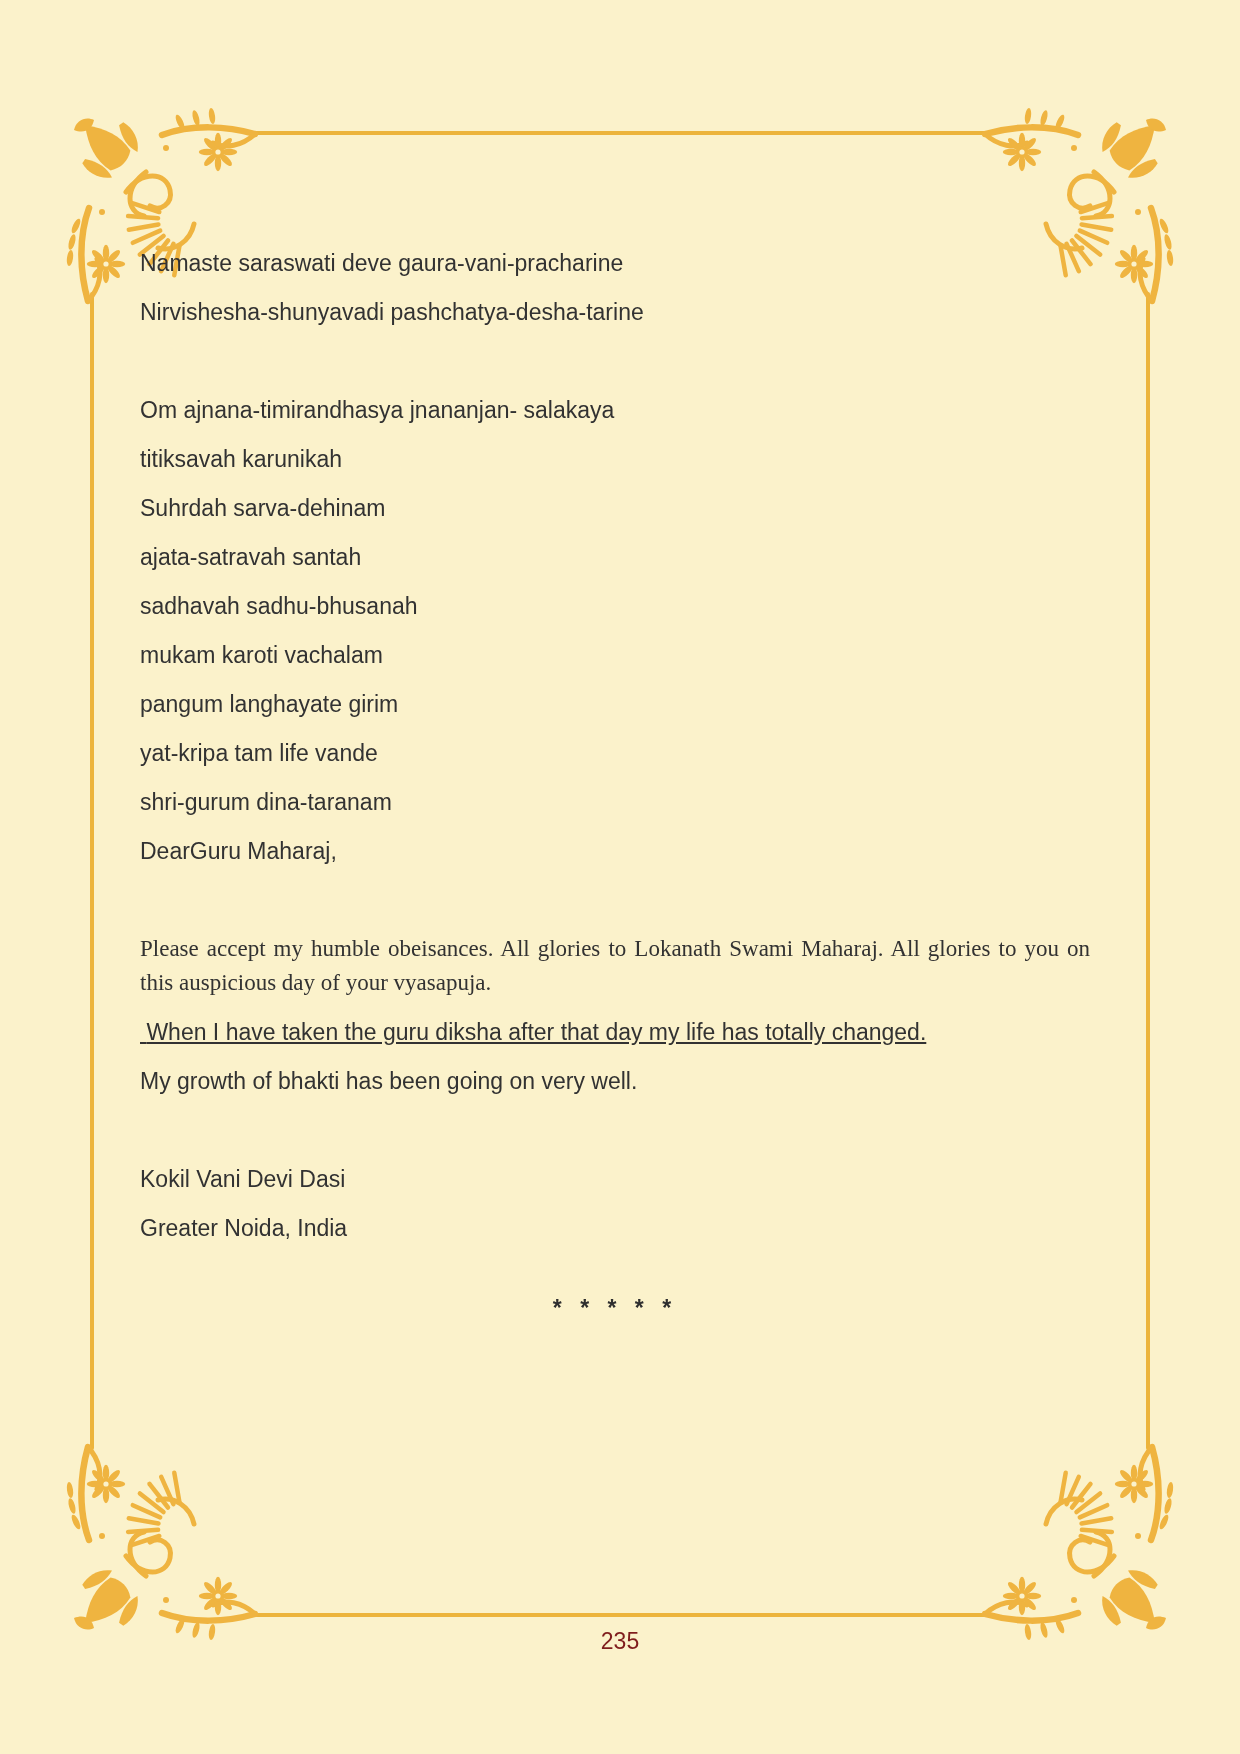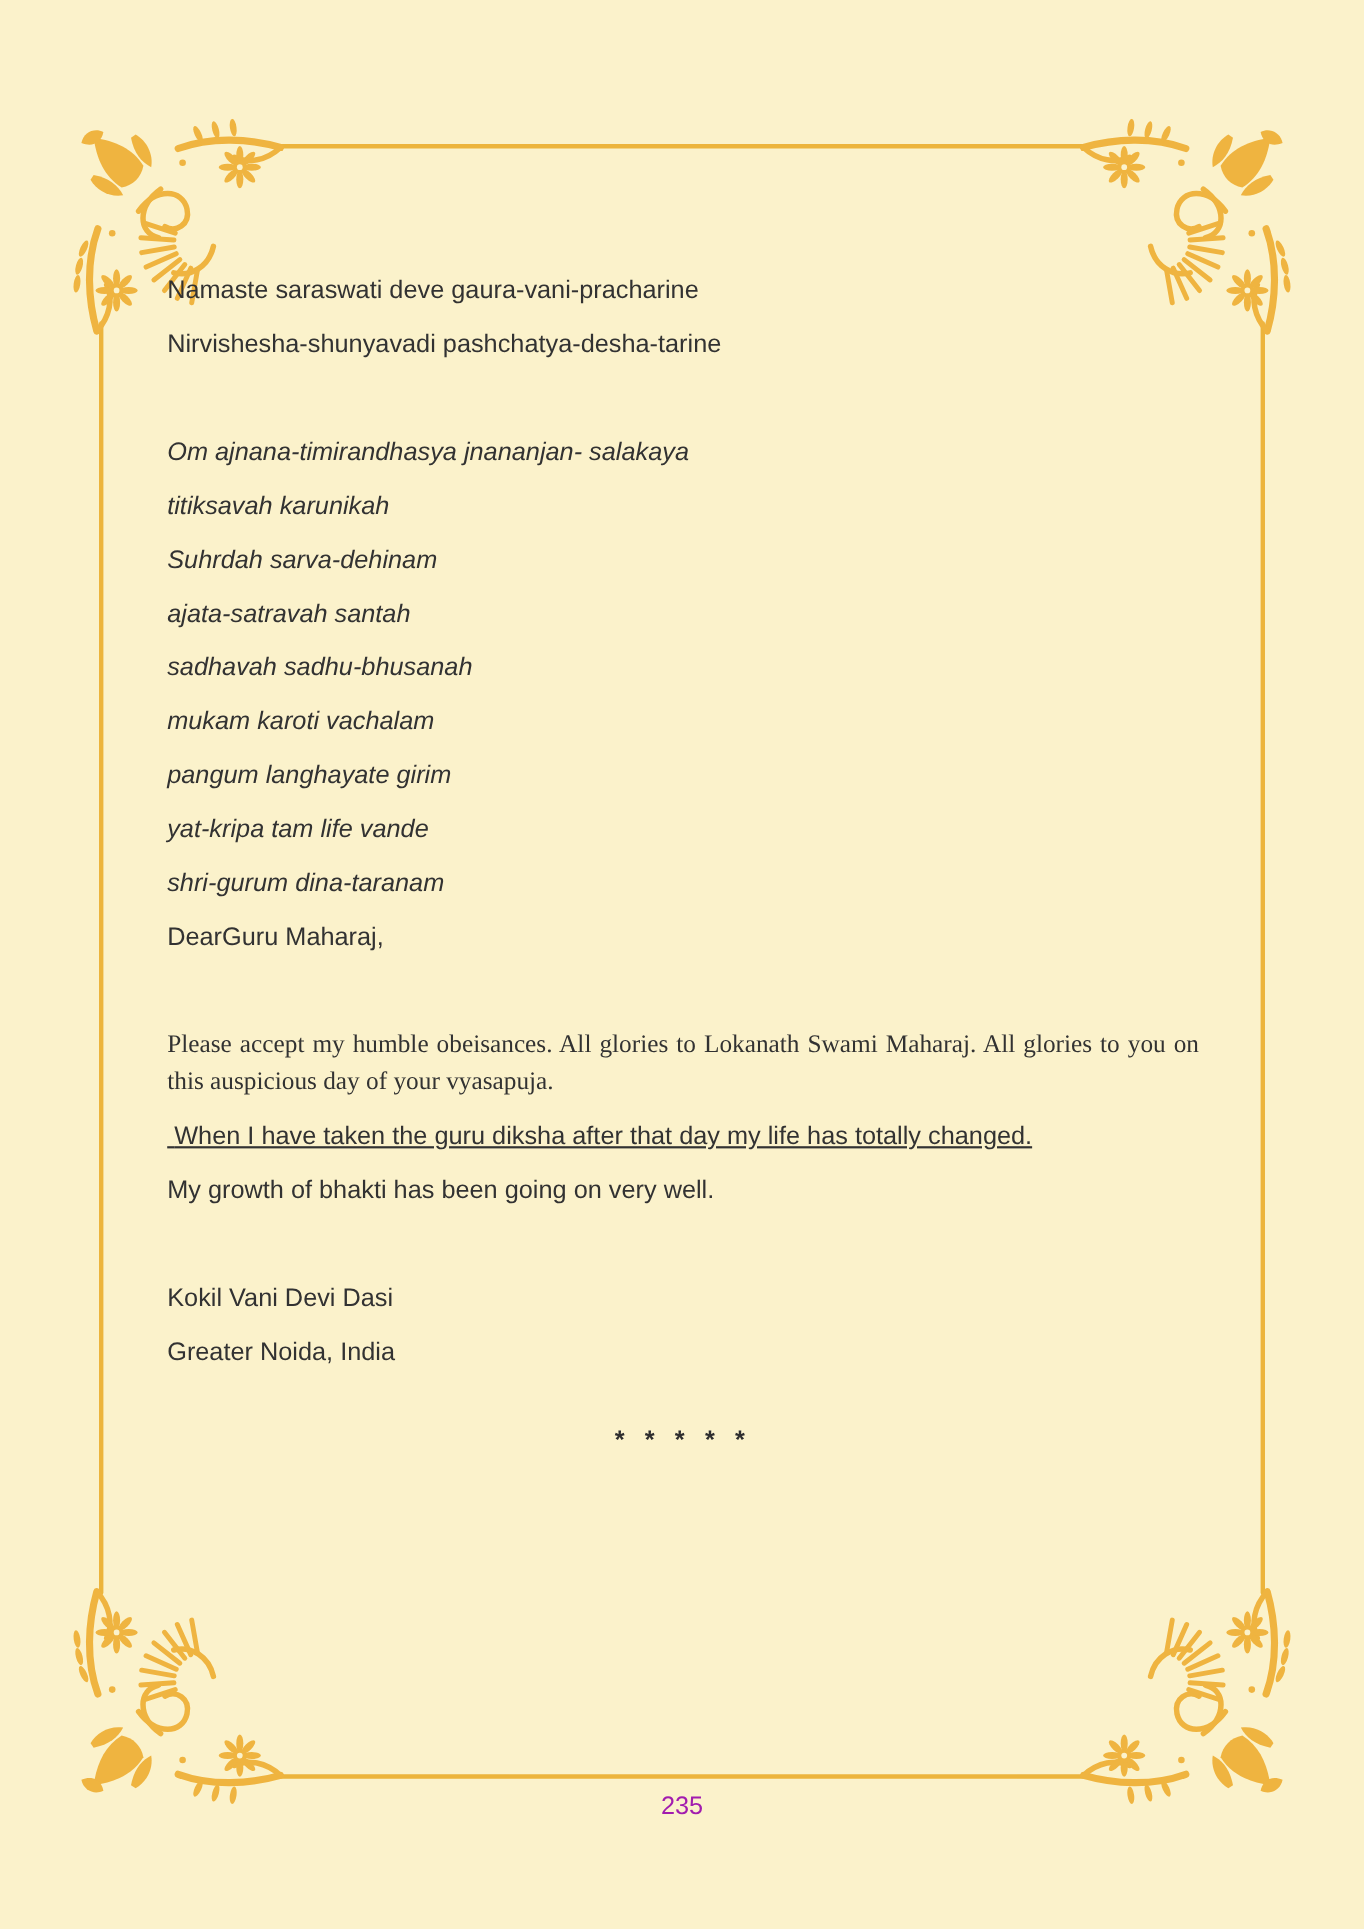--- a/index.html
+++ b/index.html
@@ -27,41 +27,41 @@
   #corner-tl { left: 62px;  top: 108px; }
   #corner-tr { left: 978px; top: 108px; transform: scaleX(-1); }
   #corner-bl { left: 62px;  top: 1440px; transform: scaleY(-1); }
   #corner-br { left: 978px; top: 1440px; transform: scale(-1,-1); }
   
   #content {
     position: absolute; left: 140px; top: 246px; width: 950px;
     color: #323232;
   }
   #content p {
-    margin: 0 0 15px 12px;
+    margin: 0 0 15px 0;
     font-size: 23px;
     line-height: 34px;
   }
   p.body-text { font-size: 22px; }
-  .italic { font-style: italic; }
+  .italic { }
   .gap { margin-bottom: 64px !important; }
   .justify { text-align: justify; font-family: Liberation Serif, serif; }
   .keep-space { white-space: pre-wrap; text-decoration: underline; }
   .separator {
     text-align: center;
     font-size: 24px;
     font-weight: 700;
     letter-spacing: 6px;
     margin-top: 46px !important;
     color: #2e2e2e;
   }
   #page-number {
     position: absolute; left: 0; top: 1628px; width: 1240px;
     text-align: center;
-    font-size: 23px; color: #a21caf;
+    font-size: 23px; color: #7f1d1d;
   }
   #svg-defs { position: absolute; width: 0; height: 0; overflow: hidden; }
 </style>
 </head>
 <body>
 
 <svg id="svg-defs" aria-hidden="true">
   <defs>
     <g id="daisy">
       <ellipse cx="0" cy="-11" rx="3.2" ry="8.2" fill="#EFB440"></ellipse>

